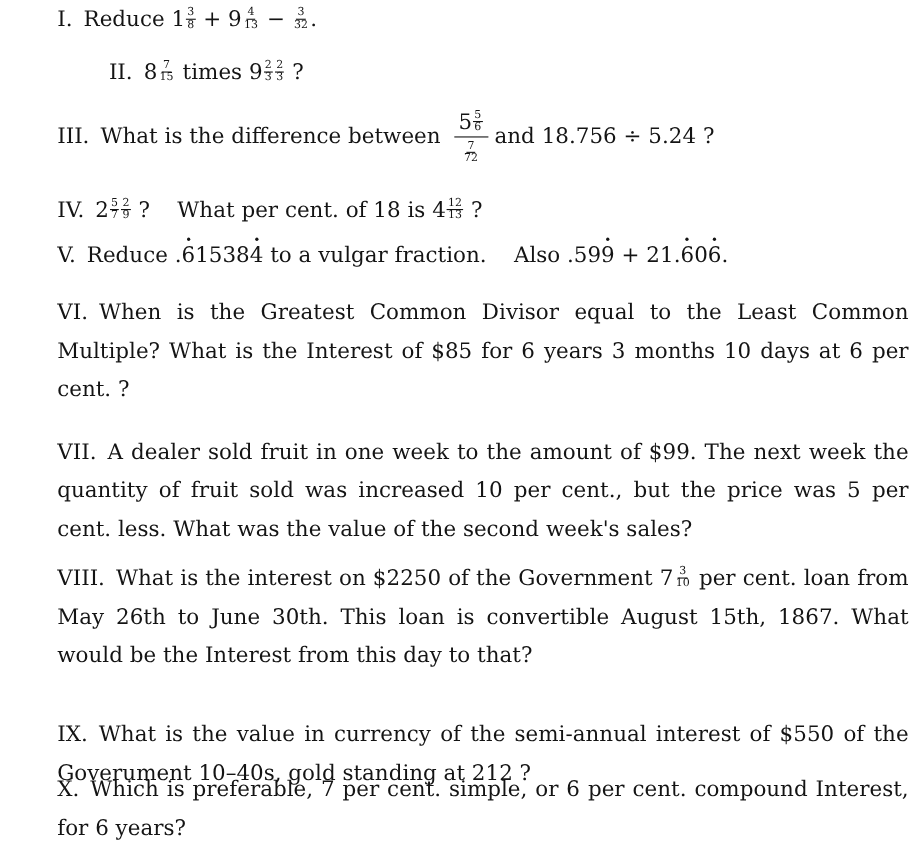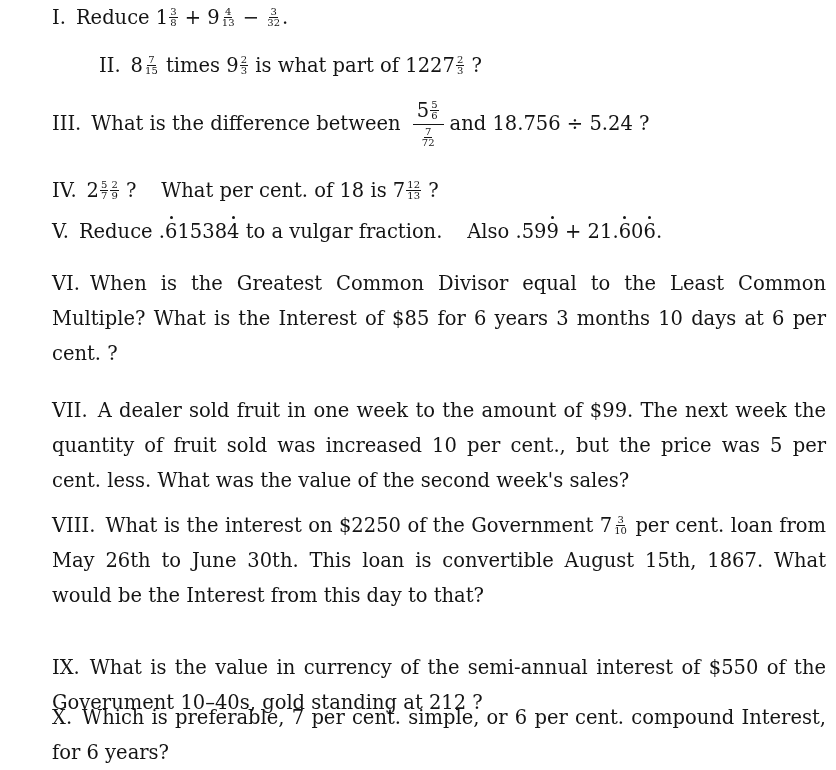--- a/index.html
+++ b/index.html
@@ -52,21 +52,21 @@
     </span><span>.</span>
 </div>
 
 <div class="q short" style="top:48px;margin-left:47px;">
   <span class="num">II.</span><span>8</span><span class="fr">
       <span class="n">7</span>
       <span class="d">15</span>
     </span><span> times 9</span><span class="fr">
       <span class="n">2</span>
       <span class="d">3</span>
-    </span><span> is what part of 1227</span><span class="fr">
+    </span><span class="fr">
       <span class="n">2</span>
       <span class="d">3</span>
     </span><span> ?</span>
 </div>
 
 <div class="q short" style="top:100px;">
   <span class="num">III.</span><span>What is the difference between</span>
   <span class="cfrac">
     <span class="top"><span>5</span><span class="fr">
           <span class="n">5</span>
@@ -79,21 +79,21 @@
   </span><span>and 18.756 ÷ 5.24 ?</span>
 </div>
 
 <div class="q short" style="top:173px;">
   <span class="num">IV.</span><span>2</span><span class="fr">
       <span class="n">5</span>
       <span class="d">7</span>
     </span><span class="fr">
       <span class="n">2</span>
       <span class="d">9</span>
-    </span><span style="white-space:pre"> ?    What per cent. of 18 is 7</span><span class="fr">
+    </span><span style="white-space:pre"> ?    What per cent. of 18 is 4</span><span class="fr">
       <span class="n">12</span>
       <span class="d">13</span>
     </span><span> ?</span>
 </div>
 
 <div class="q short" style="top:214px;">
   <span class="num">V.</span><span>Reduce .</span><span class="rep">6</span><span>1538</span><span class="rep">4</span><span style="white-space:pre"> to a vulgar fraction.    Also .59</span><span class="rep">9</span><span> + 21.</span><span class="rep">6</span><span>0</span><span class="rep">6</span><span>.</span>
 </div>
 
 <div class="q" style="top:266px;">

